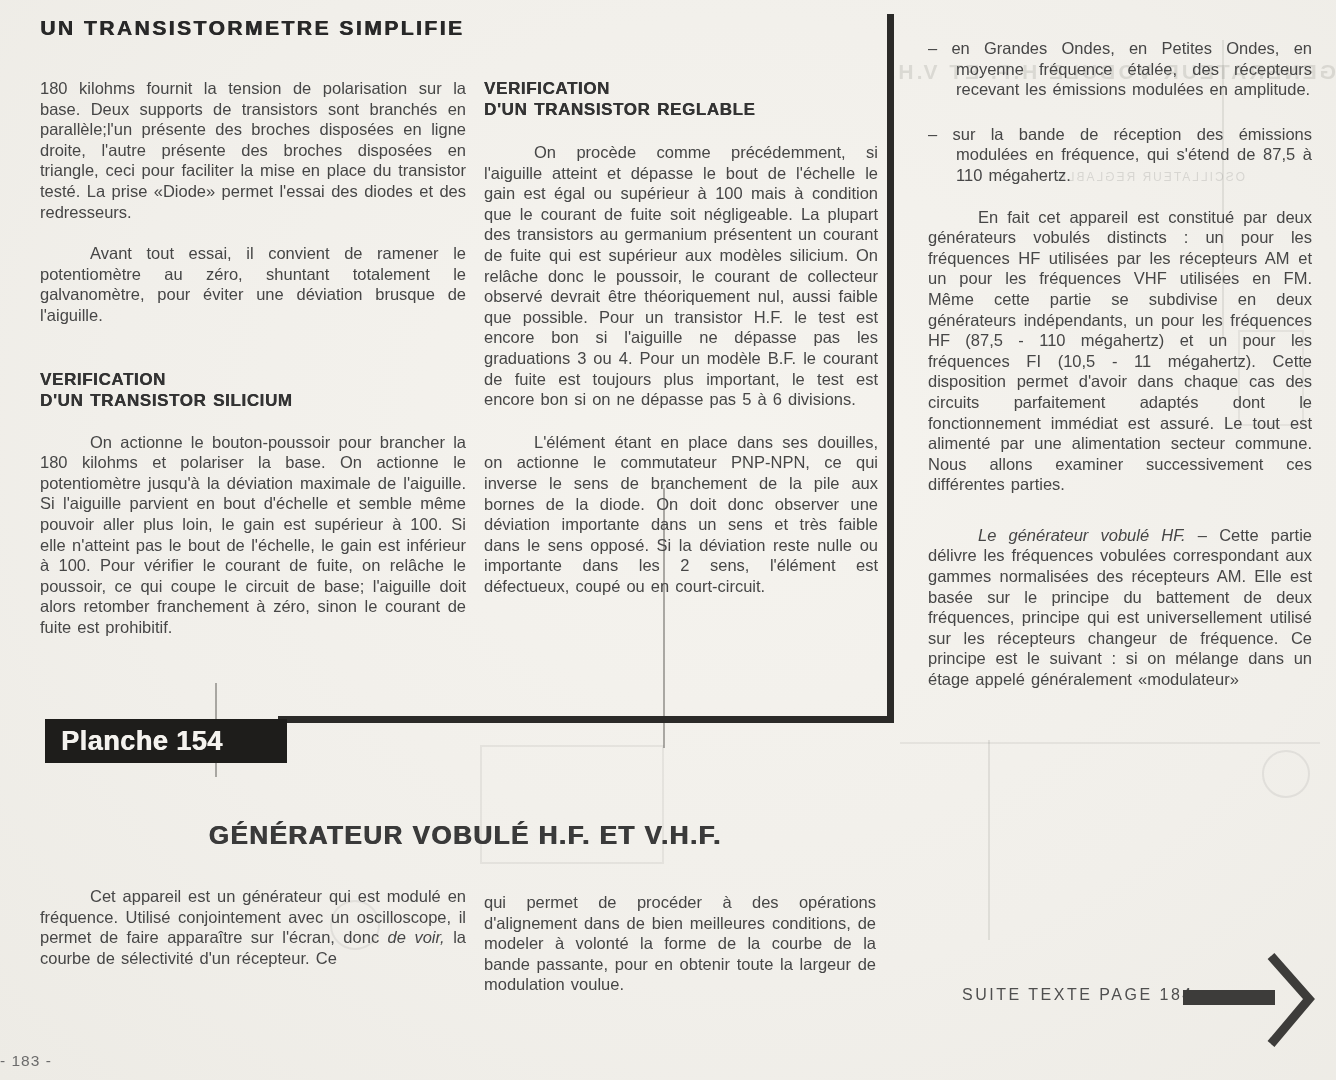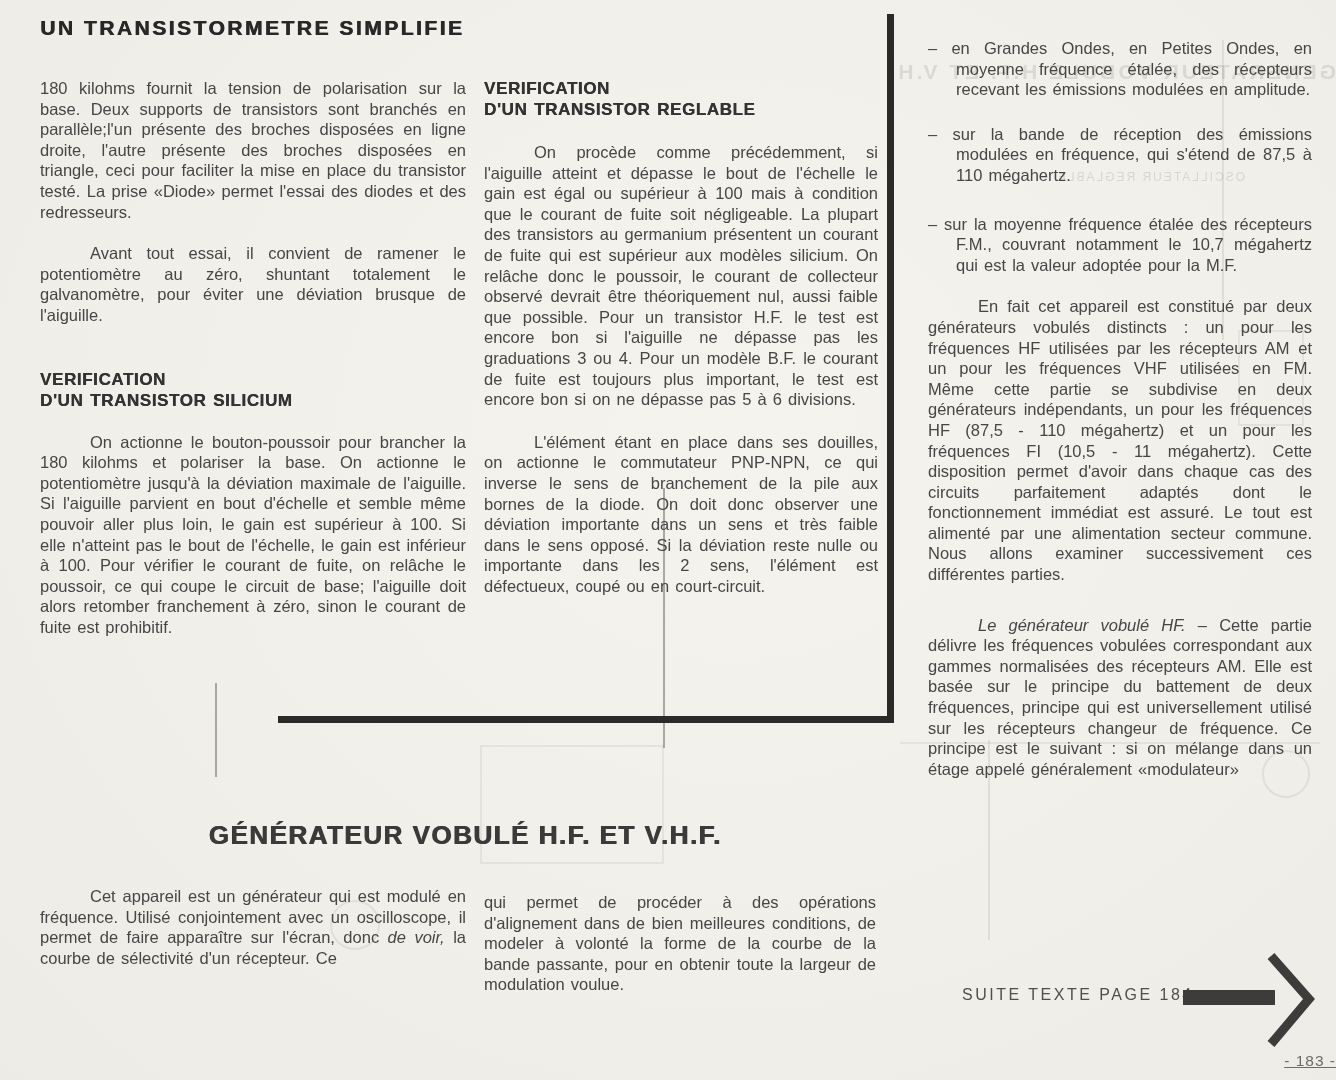--- a/index.html
+++ b/index.html
@@ -54,22 +54,22 @@
     font-size:26px;font-weight:700;letter-spacing:1.5px;
     color:#3a3a3a;
     text-shadow:0.9px 0 0 currentColor;
   }
   .suite{
     left:962px;top:986px;
     font-size:16px;letter-spacing:2.5px;color:#4f4f4f;
   }
   .arrow-svg{left:1183px;top:948px;}
   .footer-pagenum{
-    left:0;top:1052px;width:1336px;text-align:right;
-    font-size:15.5px;letter-spacing:1px;color:#6b6b6b;text-decoration:underline;
+    left:0;top:1052px;width:1336px;text-align:left;
+    font-size:15.5px;letter-spacing:1px;color:#6b6b6b;
   }
   
   .ghost{pointer-events:none;}
   .ghost-title{
     left:890px;top:60px;width:446px;
     font-size:21px;font-weight:700;letter-spacing:3px;
     color:rgba(60,58,55,0.13);
     transform:scaleX(-1);
     white-space:nowrap;overflow:hidden;
   }
@@ -118,25 +118,27 @@
   <div class="col" style="left:484px;top:78px;width:394px;">
     <p class="sec-heading">VERIFICATION</p>
     <p class="sec-heading">D'UN TRANSISTOR REGLABLE</p>
     <p class="indent" style="margin-top:22px;">On procède comme précédemment, si l'aiguille atteint et dépasse le bout de l'échelle le gain est égal ou supérieur à 100 mais à condition que le courant de fuite soit négligeable. La plupart des transistors au germanium présentent un courant de fuite qui est supérieur aux modèles silicium. On relâche donc le poussoir, le courant de collecteur observé devrait être théoriquement nul, aussi faible que possible. Pour un transistor H.F. le test est encore bon si l'aiguille ne dépasse pas les graduations 3 ou 4. Pour un modèle B.F. le courant de fuite est toujours plus important, le test est encore bon si on ne dépasse pas 5 à 6 divisions.</p>
     <p class="indent" style="margin-top:22px;">L'élément étant en place dans ses douilles, on actionne le commutateur PNP-NPN, ce qui inverse le sens de branchement de la pile aux bornes de la diode. On doit donc observer une déviation importante dans un sens et très faible dans le sens opposé. Si la déviation reste nulle ou importante dans les 2 sens, l'élément est défectueux, coupé ou en court-circuit.</p>
   </div>
 
   <div class="col" style="left:928px;top:14px;width:384px;">
     <p class="list-item" style="margin-top:24px;">– en Grandes Ondes, en Petites Ondes, en moyenne fréquence étalée, des récepteurs recevant les émissions modulées en amplitude.</p>
     <p class="list-item" style="margin-top:24px;">– sur la bande de réception des émissions modulées en fréquence, qui s'étend de 87,5 à 110 mégahertz.</p>
-    <p class="list-item" style="margin-top:28px;">– sur la moyenne fréquence étalée des récepteurs F.M., couvrant notamment le 10,7 mégahertz qui est la valeur adoptée pour la M.F.</p>
     <p class="indent" style="margin-top:21px;">En fait cet appareil est constitué par deux générateurs vobulés distincts : un pour les fréquences HF utilisées par les récepteurs AM et un pour les fréquences VHF utilisées en FM. Même cette partie se subdivise en deux générateurs indépendants, un pour les fréquences HF (87,5 - 110 mégahertz) et un pour les fréquences FI (10,5 - 11 mégahertz). Cette disposition permet d'avoir dans chaque cas des circuits parfaitement adaptés dont le fonctionnement immédiat est assuré. Le tout est alimenté par une alimentation secteur commune. Nous allons examiner successivement ces différentes parties.</p>
     <p class="indent" style="margin-top:30px;"><span class="it">Le générateur vobulé HF.</span><span> – Cette partie délivre les fréquences vobulées correspondant aux gammes normalisées des récepteurs AM. Elle est basée sur le principe du battement de deux fréquences, principe qui est universellement utilisé sur les récepteurs changeur de fréquence. Ce principe est le suivant : si on mélange dans un étage appelé généralement «modulateur»</span></p>
   </div>
 
+  <div class="abs planche-box">
+    <span>Planche 154</span>
+  </div>
 
   <div class="abs article-title">GÉNÉRATEUR VOBULÉ H.F. ET V.H.F.</div>
 
   <div class="col" style="left:484px;top:892px;width:392px;">
     <p>qui permet de procéder à des opérations d'alignement dans de bien meilleures conditions, de modeler à volonté la forme de la courbe de la bande passante, pour en obtenir toute la largeur de modulation voulue.</p>
   </div>
   <div class="col" style="left:40px;top:886px;width:426px;">
     <p class="indent"><span>Cet appareil est un générateur qui est modulé en fréquence. Utilisé conjointement avec un oscilloscope, il permet de faire apparaître sur l'écran, donc </span><span class="it">de voir,</span><span> la courbe de sélectivité d'un récepteur. Ce</span></p>
   </div>
 

